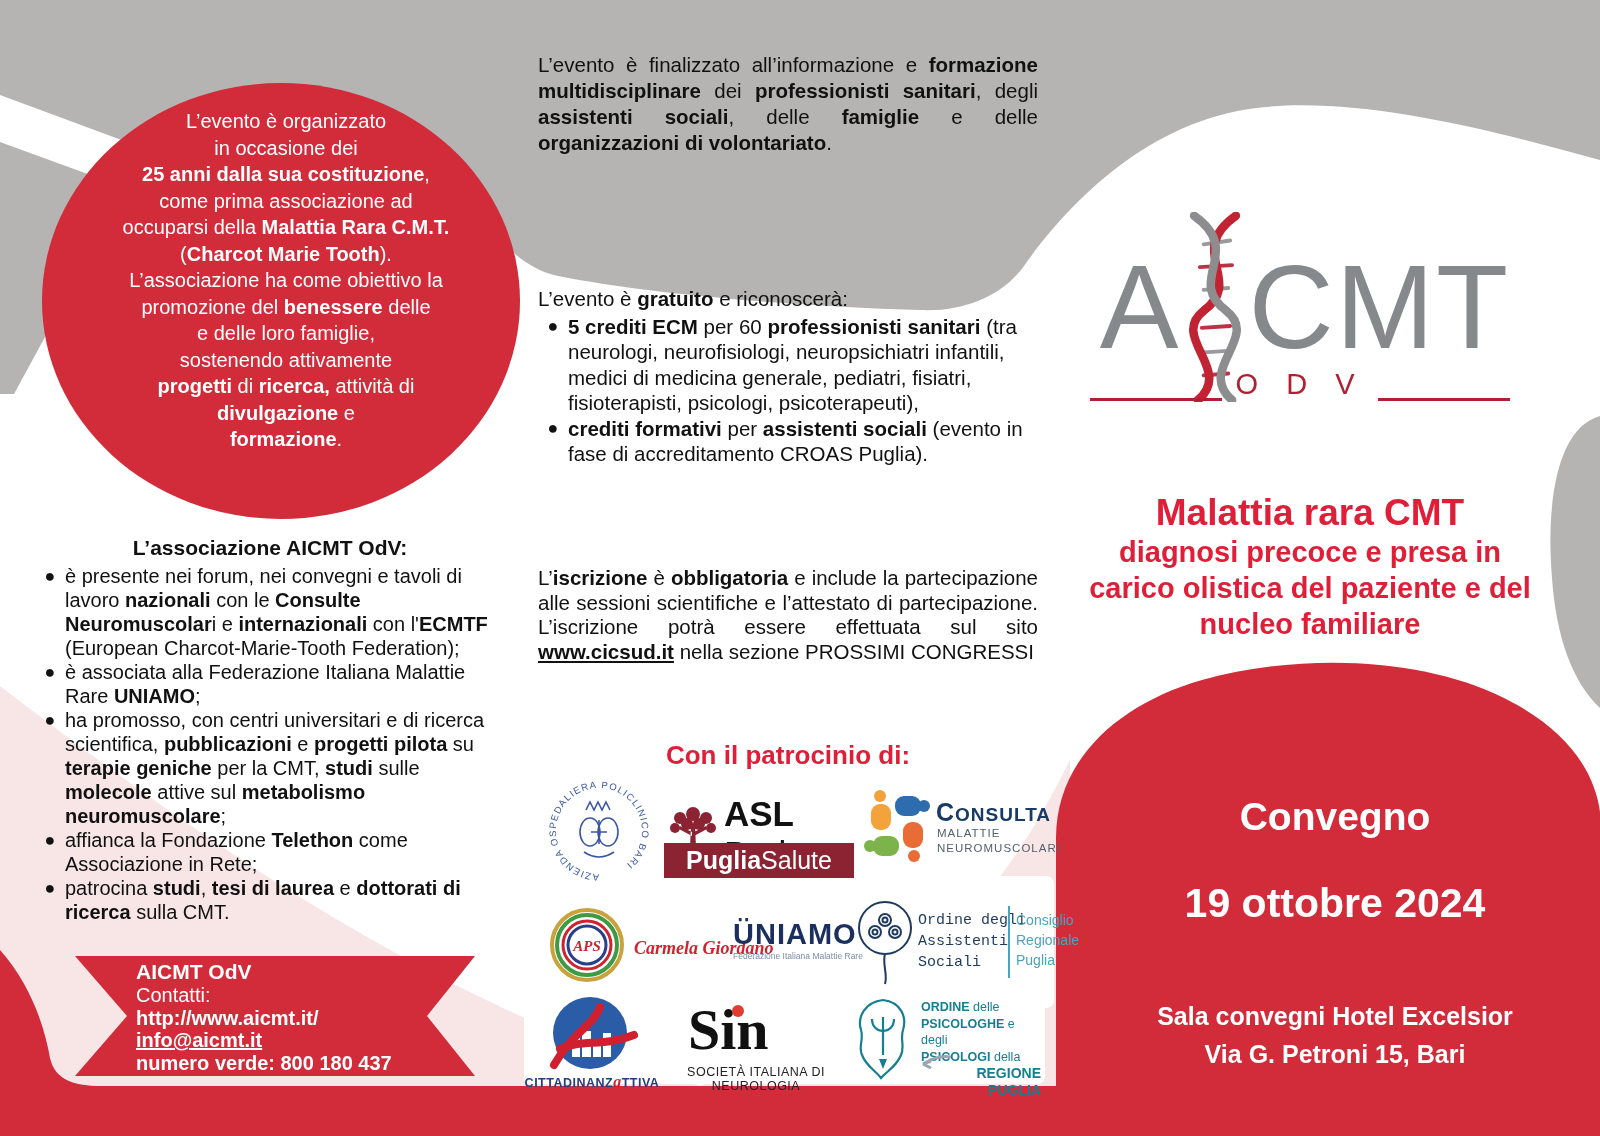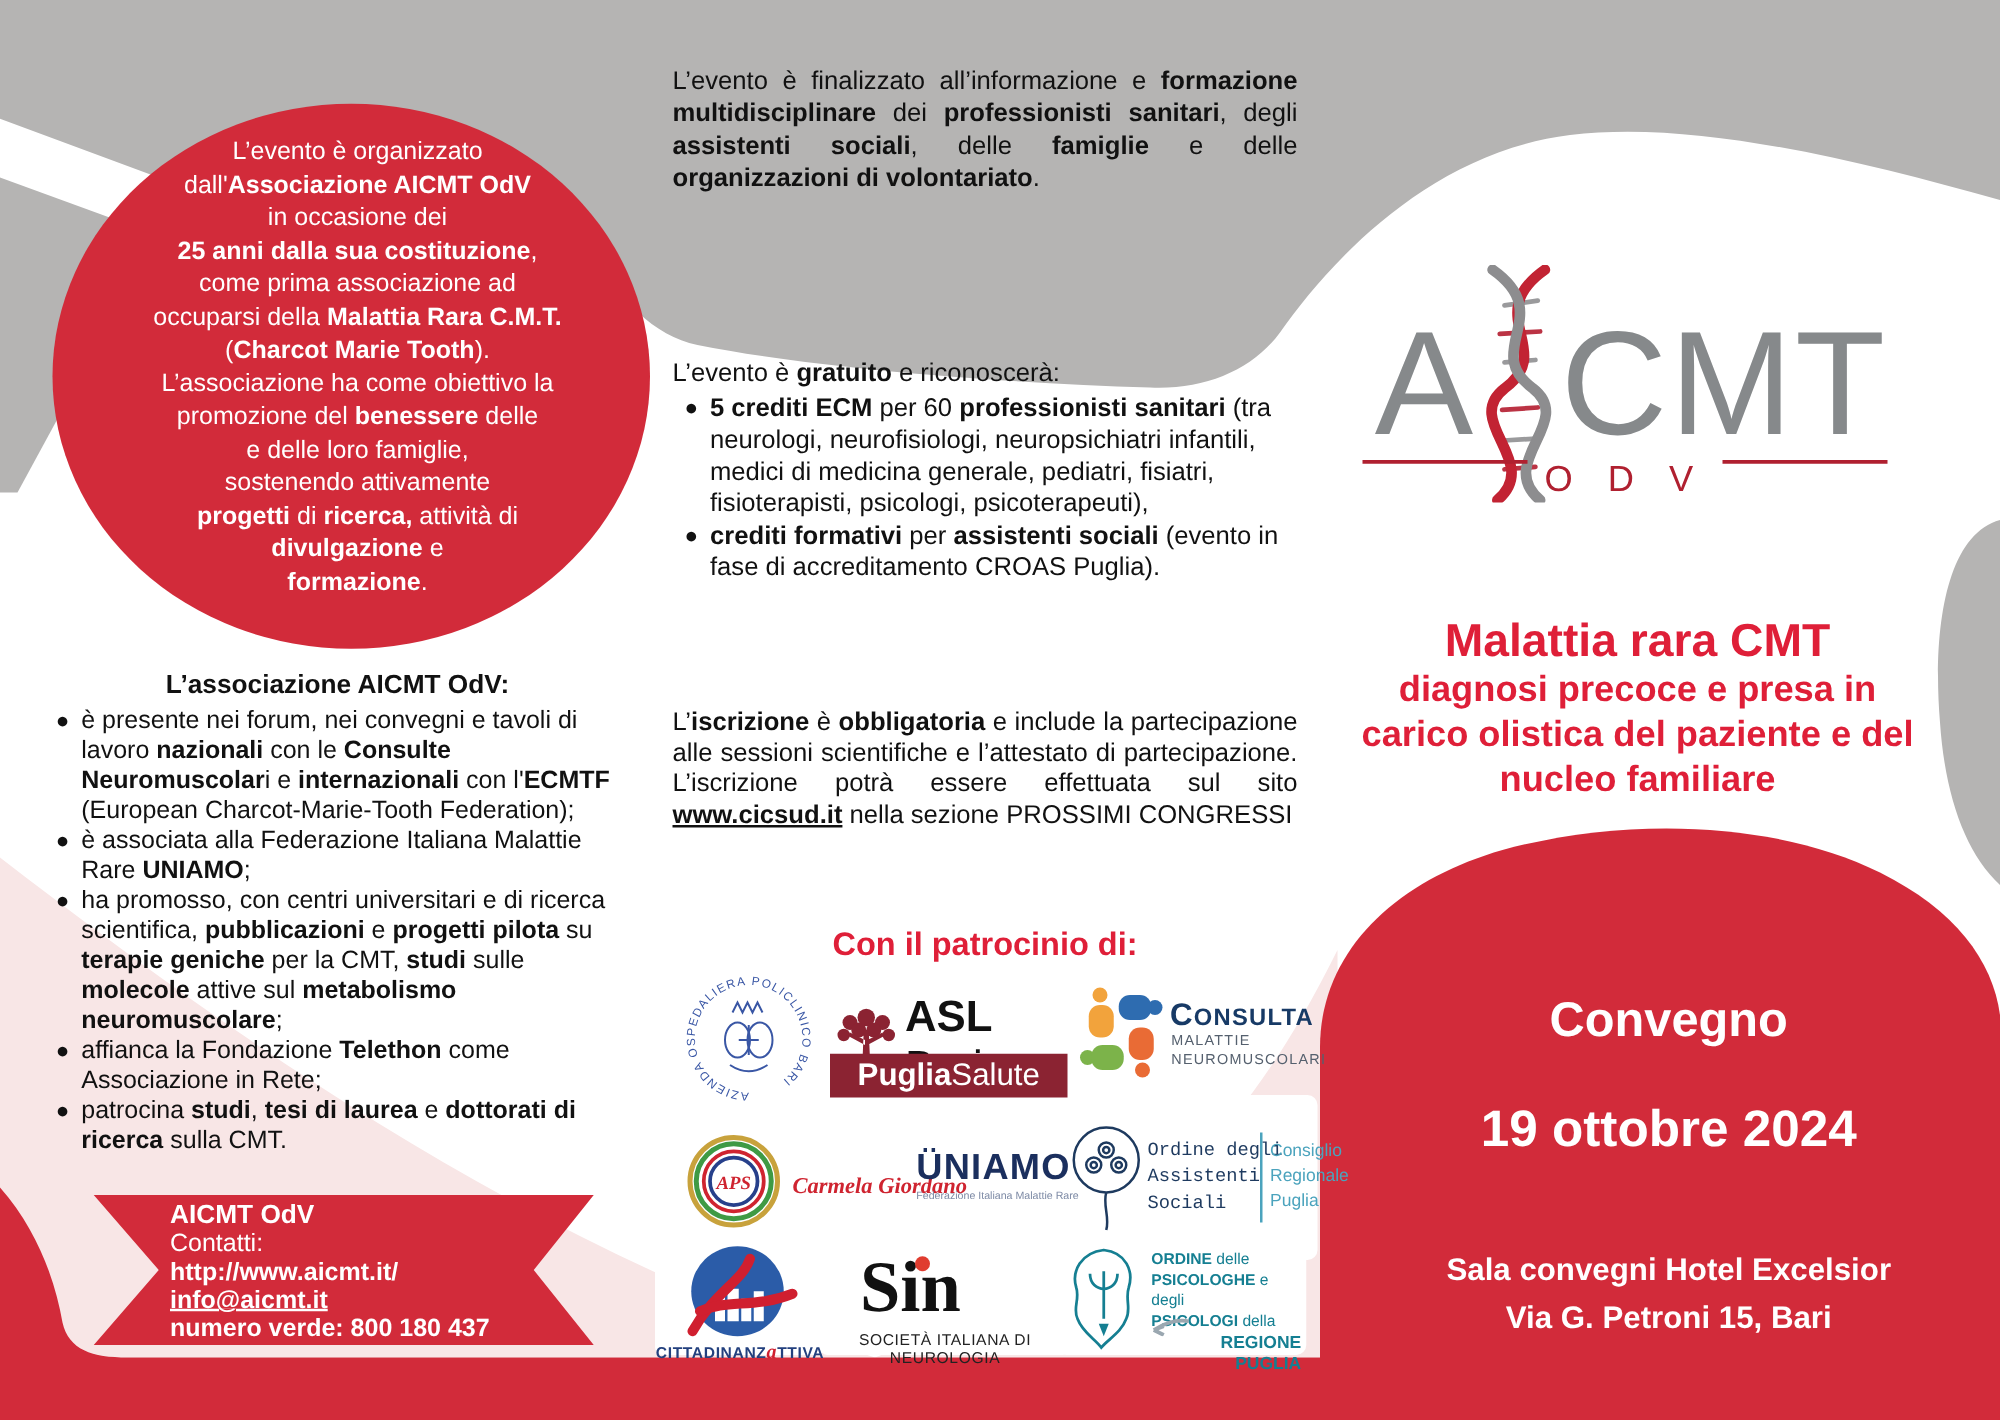--- a/index.html
+++ b/index.html
@@ -22,21 +22,21 @@
   
   .banner-text{left:136px;top:961px;width:330px;color:#fff;font-size:20px;line-height:22.8px;}
   
   .midp{left:538px;width:500px;text-align:justify;font-size:20.5px;line-height:26px;}
   .mid-list{left:538px;width:500px;font-size:20.5px;line-height:25.5px;}
   .patro{left:538px;top:740px;width:500px;text-align:center;font-weight:bold;font-size:26px;}
   
   .logo-letters{left:1070px;top:232px;width:470px;height:150px;display:flex;align-items:center;
                 justify-content:center;color:#86898b;font-size:118px;letter-spacing:2px;
                 font-family:"Liberation Sans", sans-serif;}
-  .odv-row{left:1090px;top:368px;width:420px;display:flex;align-items:flex-start;gap:14px;}
+  .odv-row{left:1090px;top:368px;width:420px;display:flex;align-items:flex-end;gap:14px;}
   .odv-line{flex:1;height:3px;background:#b02030;}
   .odv-txt{color:#b02030;font-size:29px;letter-spacing:10px;}
   .logo-sub{left:1060px;top:392px;width:500px;text-align:center;color:#97999b;font-size:24.5px;}
   .r-title{left:1085px;top:492px;width:450px;text-align:center;font-weight:bold;font-size:37px;}
   .r-sub{left:1085px;top:534px;width:450px;text-align:center;font-weight:bold;font-size:29px;line-height:36px;}
   .dome-t{left:1120px;width:430px;text-align:center;color:#fff;font-weight:bold;}
   
   .asl-title{font-size:35px;color:#111;}
   .asl-bar{background:#8b2332;color:#fff;display:flex;align-items:center;justify-content:center;
            font-size:25px;}
@@ -87,21 +87,20 @@
     <path fill="#d22b3a" d="M1056,1136 V838 C1056,760 1118,704 1202,680 C1304,652 1424,658 1504,698
          C1564,728 1594,768 1600,812 V1136 Z"></path>
 
     <ellipse cx="281" cy="301" rx="239" ry="218" fill="#d22b3a"></ellipse>
 
     <polygon fill="#d22b3a" points="75,956 475,956 427,1016 475,1076 75,1076 127,1016"></polygon>
   </svg>
 
   <div class="abs z circle-text">
     <div><span>L’evento è organizzato</span></div>
-    <div><span>dall'</span><b>Associazione AICMT OdV</b></div>
     <div><span>in occasione dei</span></div>
     <div><b>25 anni dalla sua costituzione</b><span>,</span></div>
     <div><span>come prima associazione ad</span></div>
     <div><span>occuparsi della </span><b>Malattia Rara C.M.T.</b></div>
     <div><span>(</span><b>Charcot Marie Tooth</b><span>).</span></div>
     <div><span>L’associazione ha come obiettivo la</span></div>
     <div><span>promozione del </span><b>benessere</b><span> delle</span></div>
     <div><span>e delle loro famiglie,</span></div>
     <div><span>sostenendo attivamente</span></div>
     <div><b>progetti</b><span> di </span><b>ricerca,</b><span> attività di</span></div>

